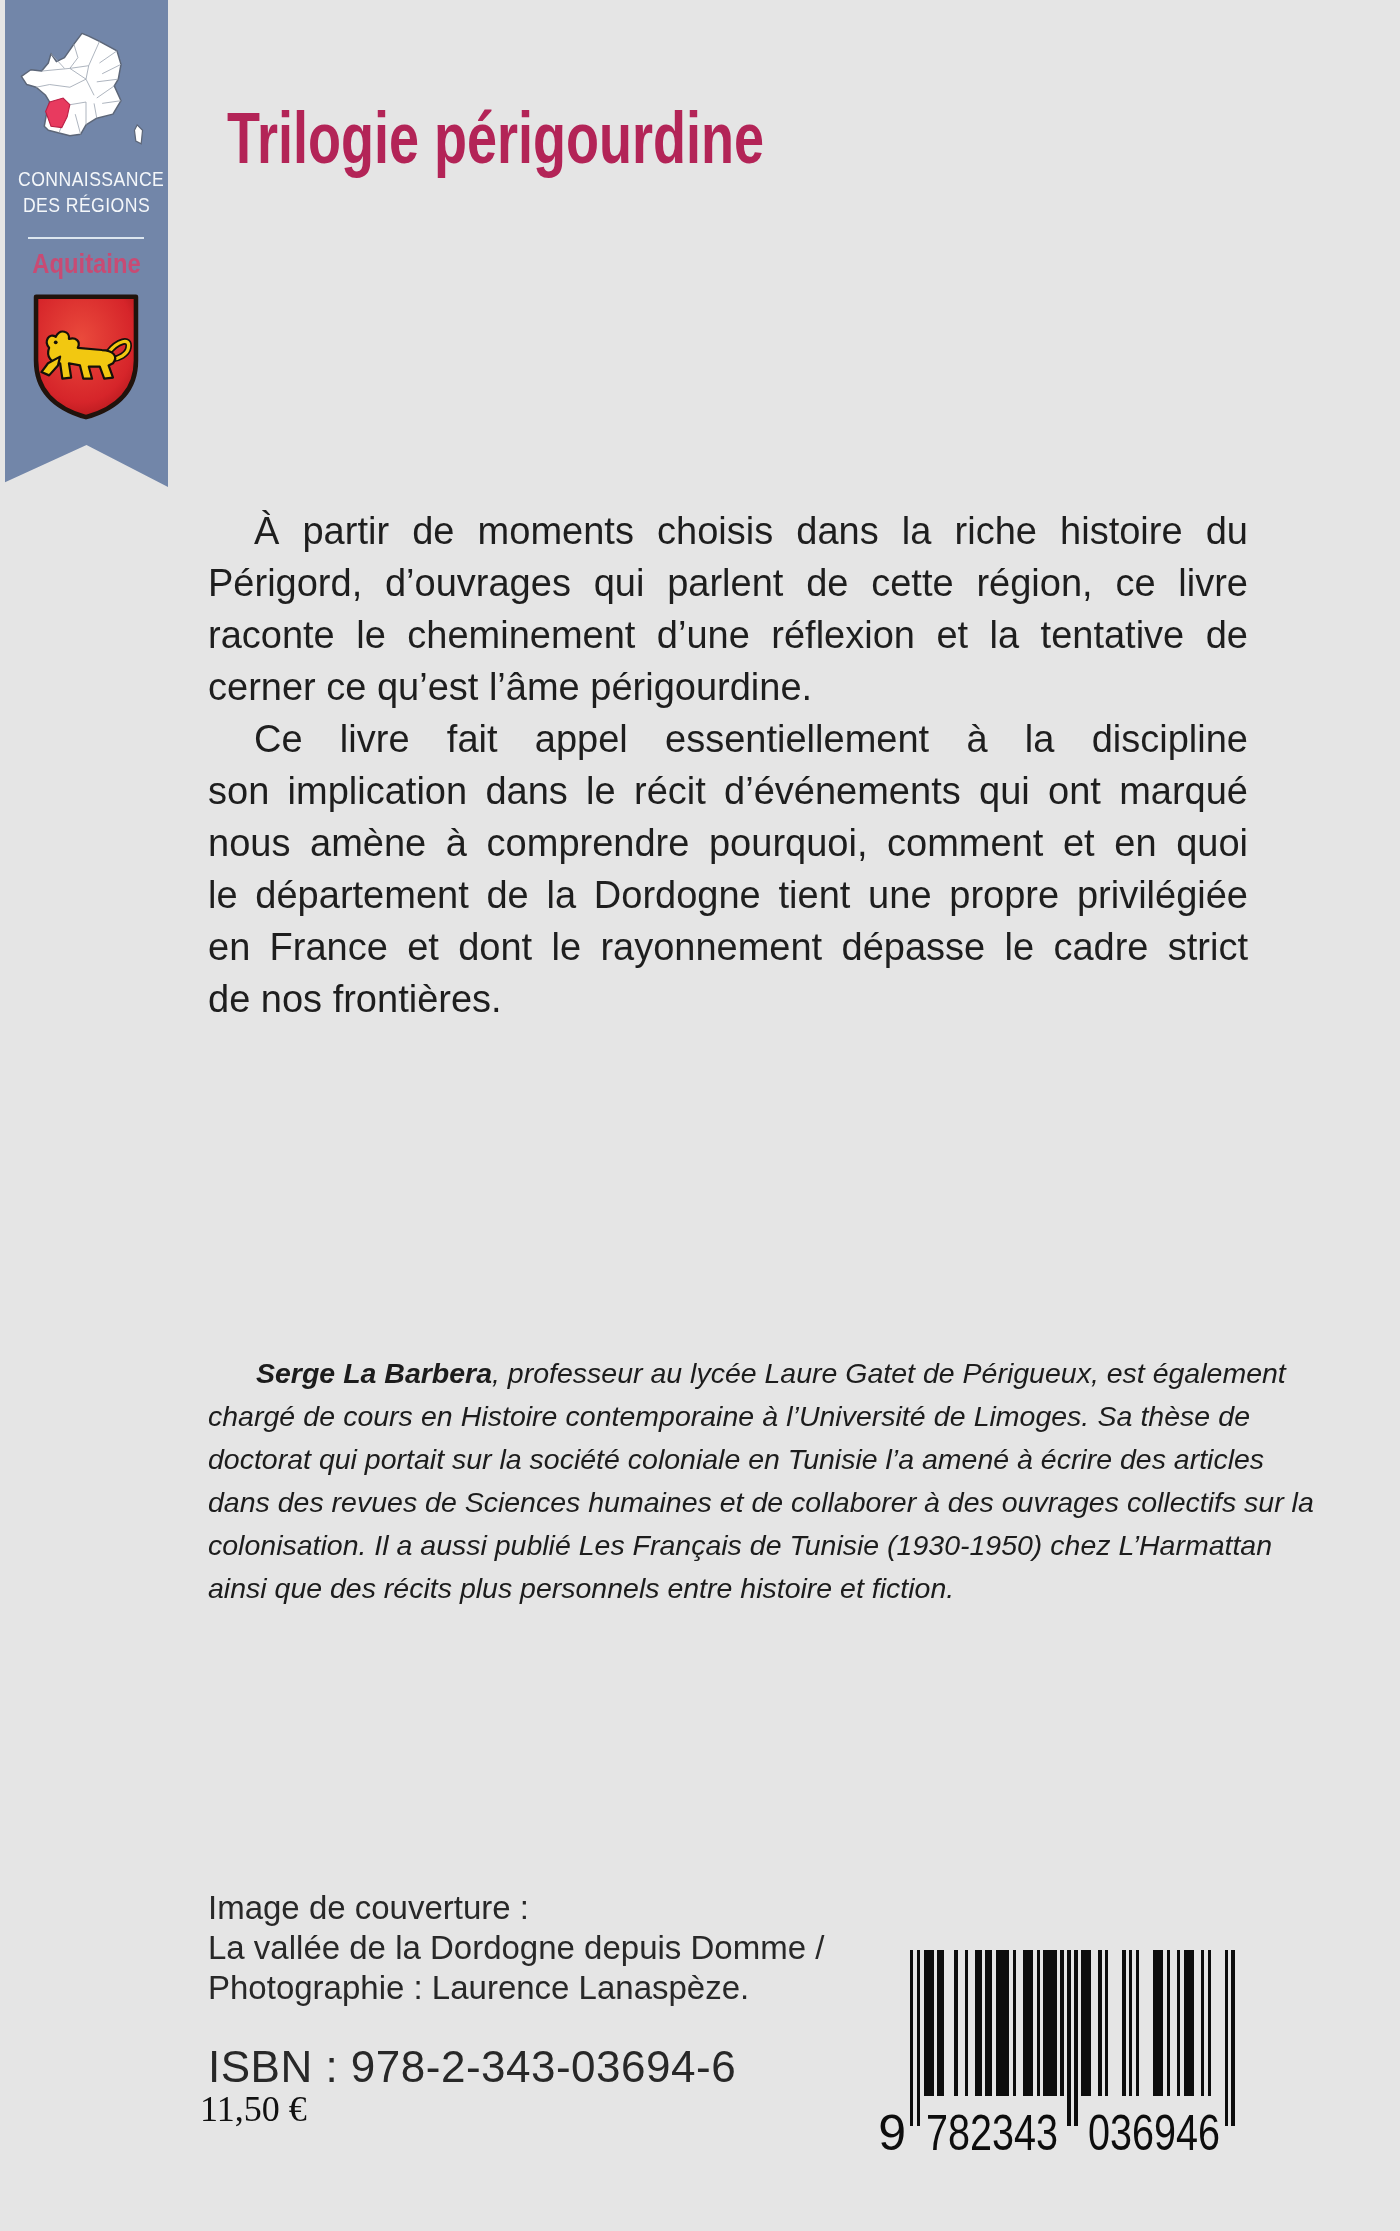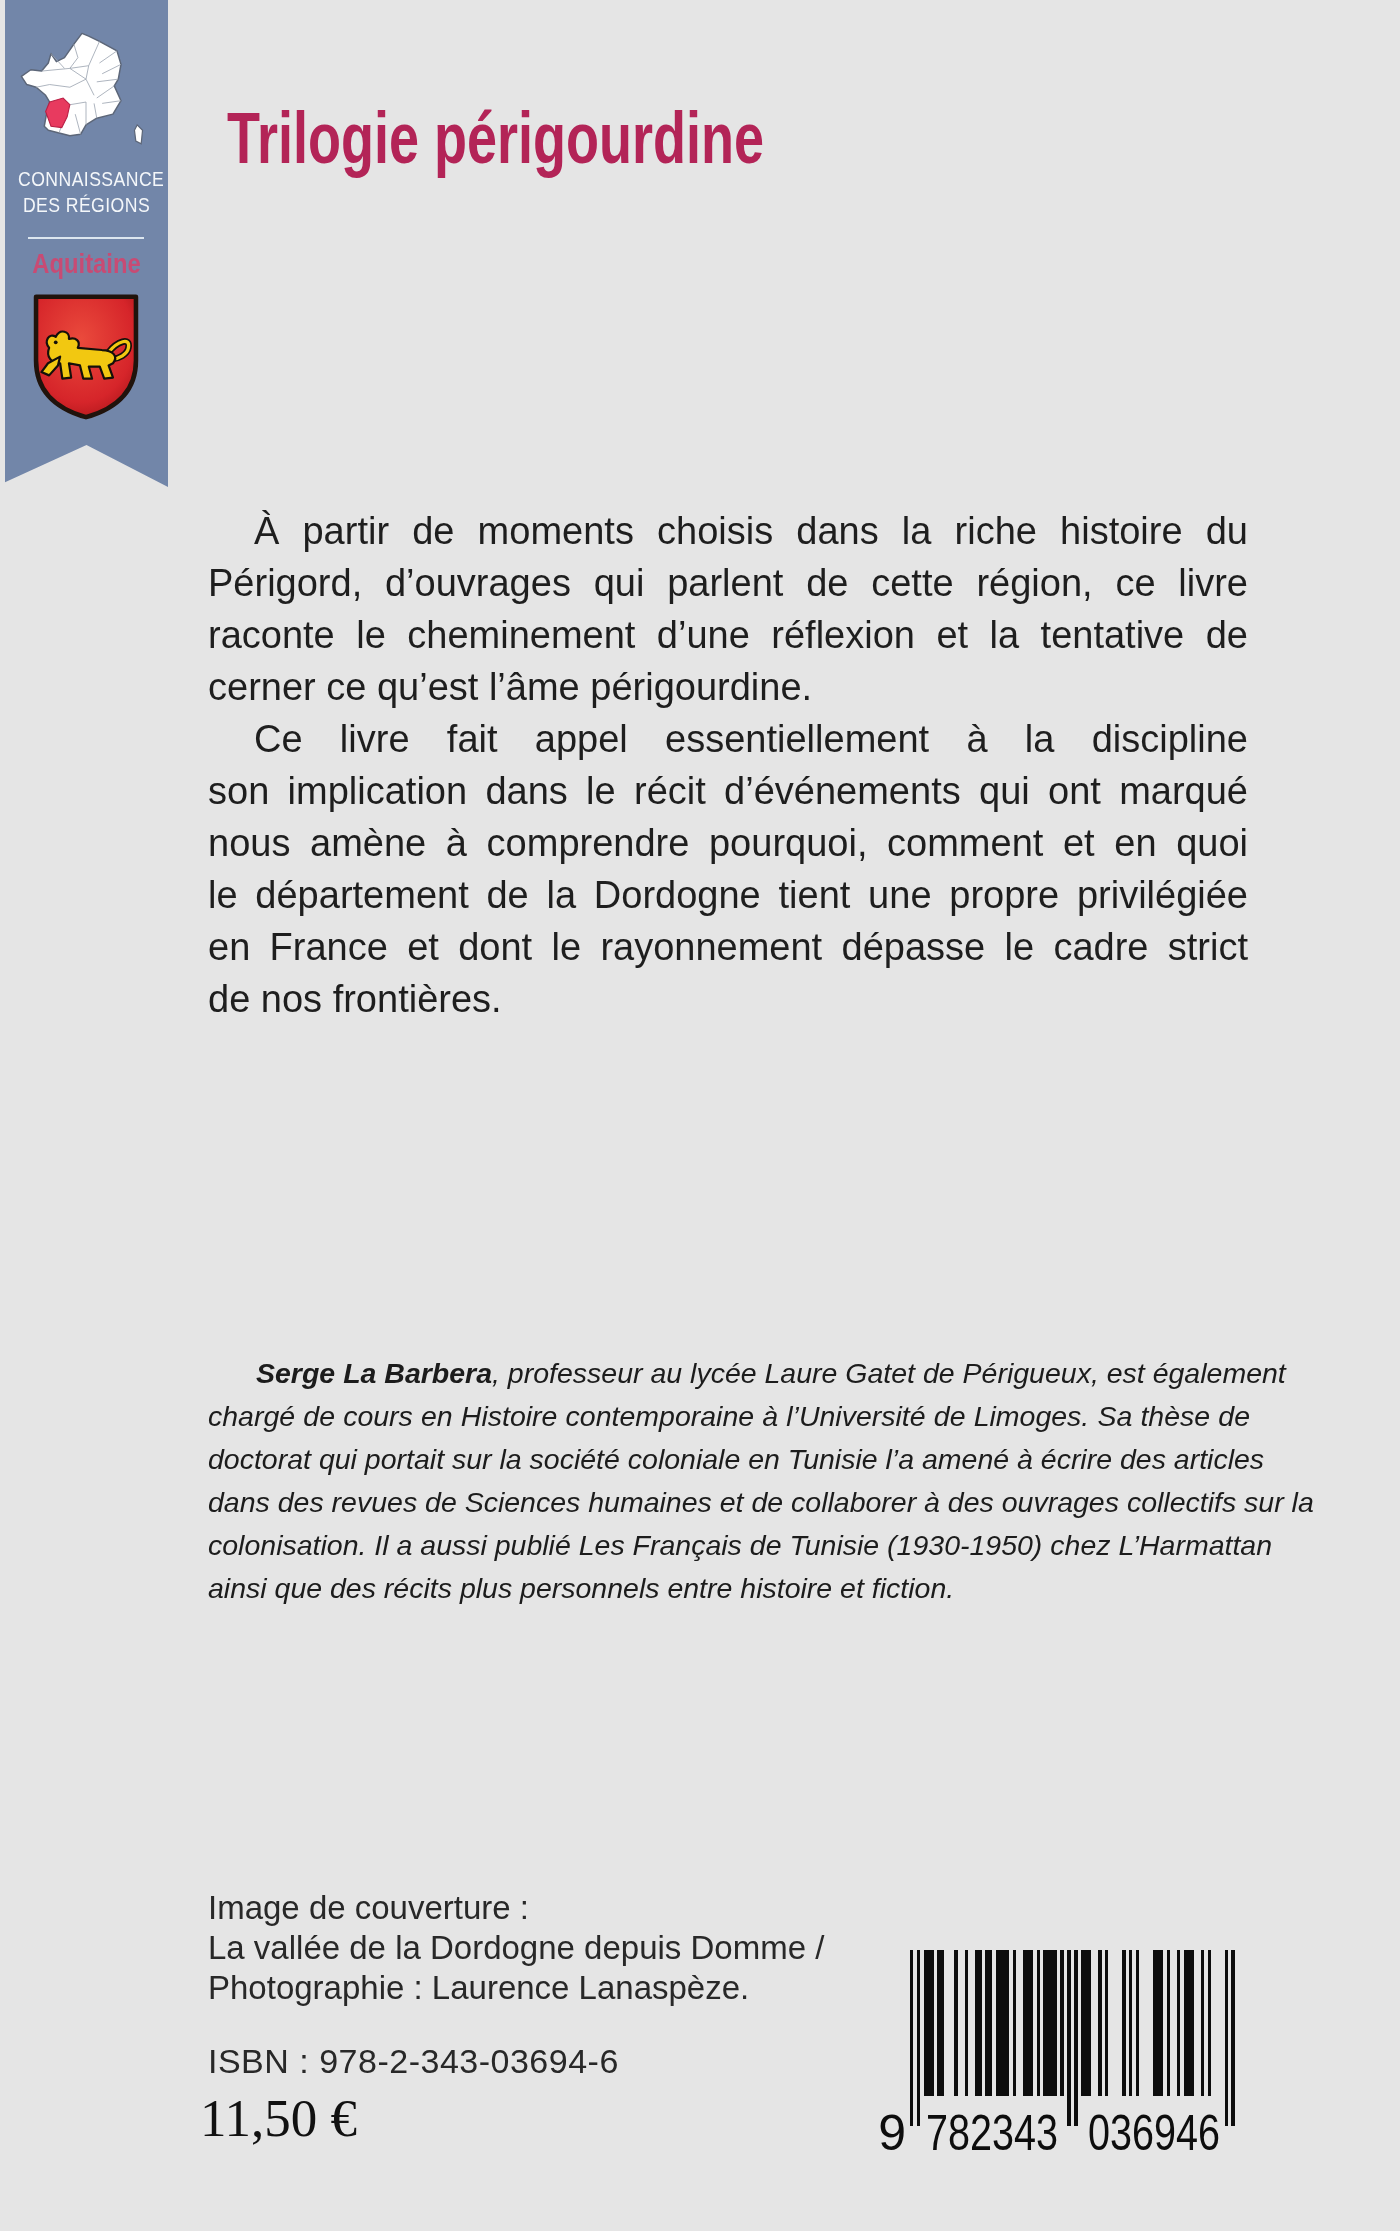--- a/index.html
+++ b/index.html
@@ -41,22 +41,22 @@
   .jline{text-align-last:justify;}
   .indent{padding-left:46px;}
 
   
   .bio{position:absolute;left:208px;top:1352px;width:1042px;font-size:28.5px;font-style:italic;color:#1c1c1c;}
   .bio .ln{line-height:43px;height:43px;white-space:nowrap;}
   .bio b{font-weight:700;margin-left:48px;}
 
   
   .credits{position:absolute;left:208px;top:1888px;font-size:33px;line-height:40px;color:#282828;}
-  .isbn{position:absolute;left:208px;top:2042px;font-size:34px;color:#282828;letter-spacing:0.5px;}
-  .price{position:absolute;left:200px;top:2088px;font-size:53px;font-family:"Liberation Serif",serif;color:#111;}
+  .isbn{position:absolute;left:208px;top:2042px;font-size:44px;color:#282828;letter-spacing:0.5px;}
+  .price{position:absolute;left:200px;top:2088px;font-size:36px;font-family:"Liberation Serif",serif;color:#111;}
 
   
   .barcode{position:absolute;left:880px;top:1950px;width:370px;height:208px;}
   .barcode svg{display:block;}
   .barcode rect{fill:#0d0d0d;}
   .barcode text{fill:#0d0d0d;font-family:"Liberation Sans",sans-serif;font-size:50px;}
 </style>
 </head>
 <body>
 

